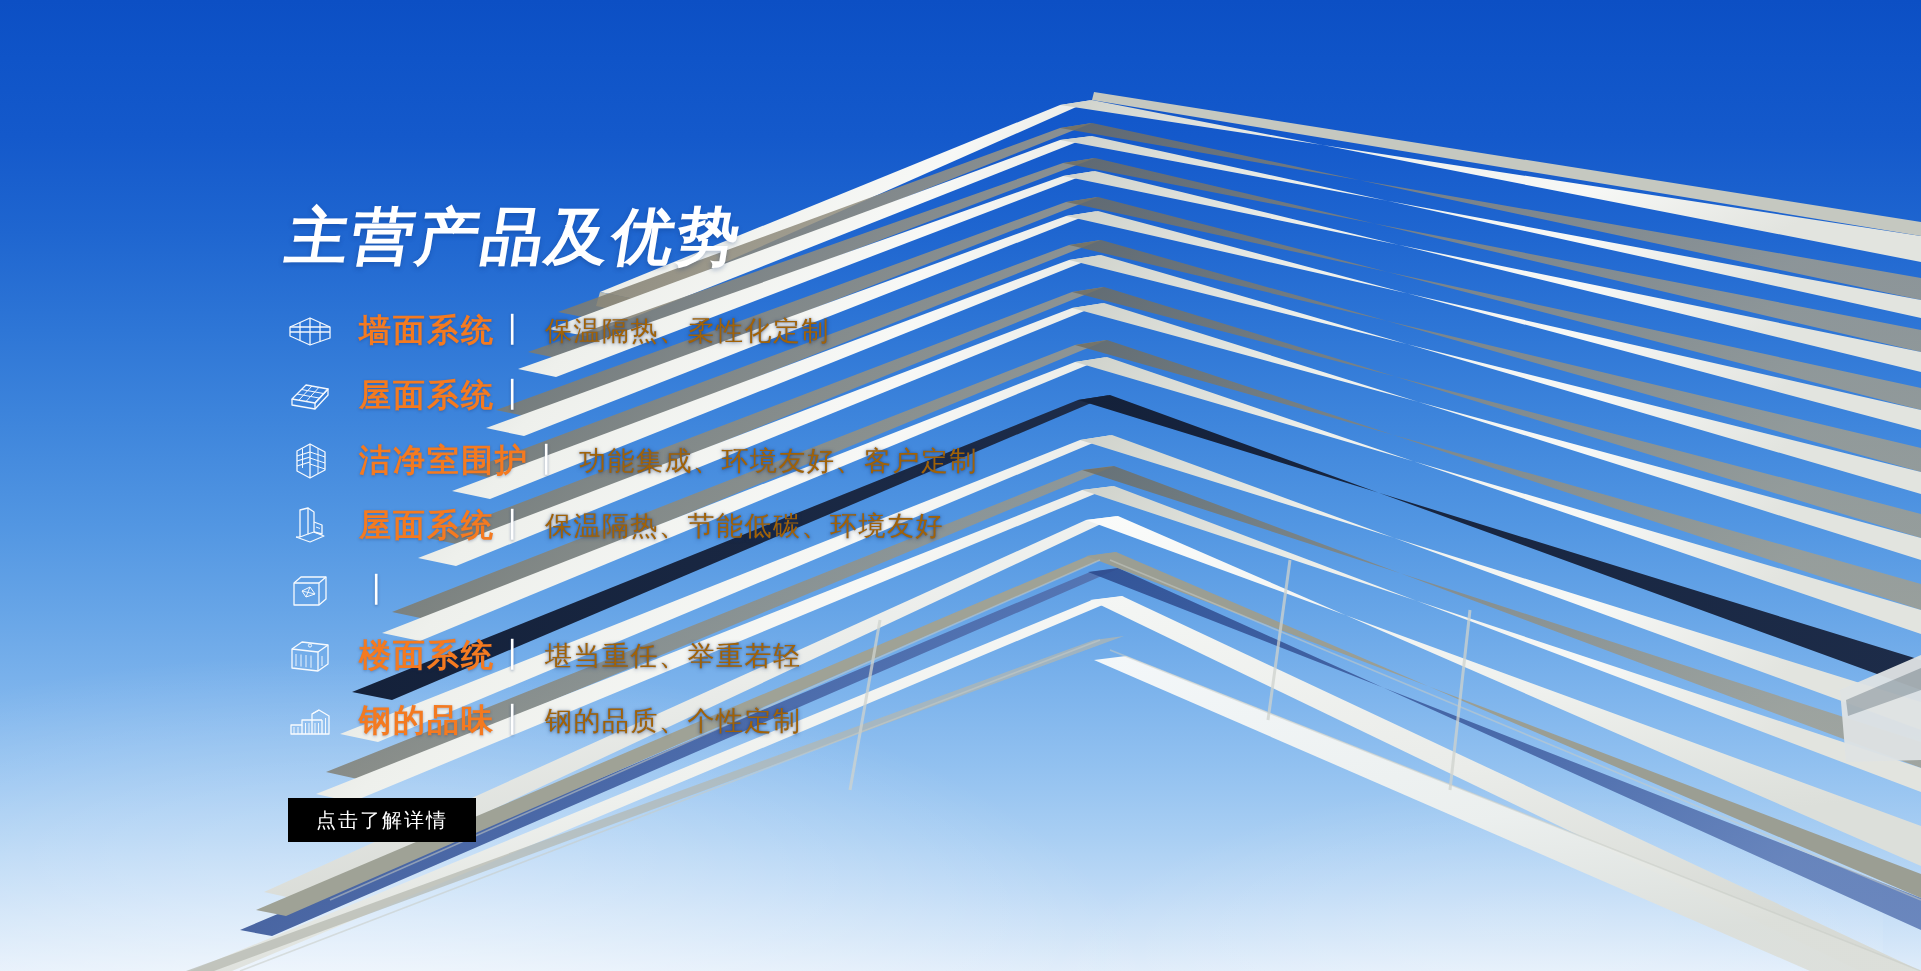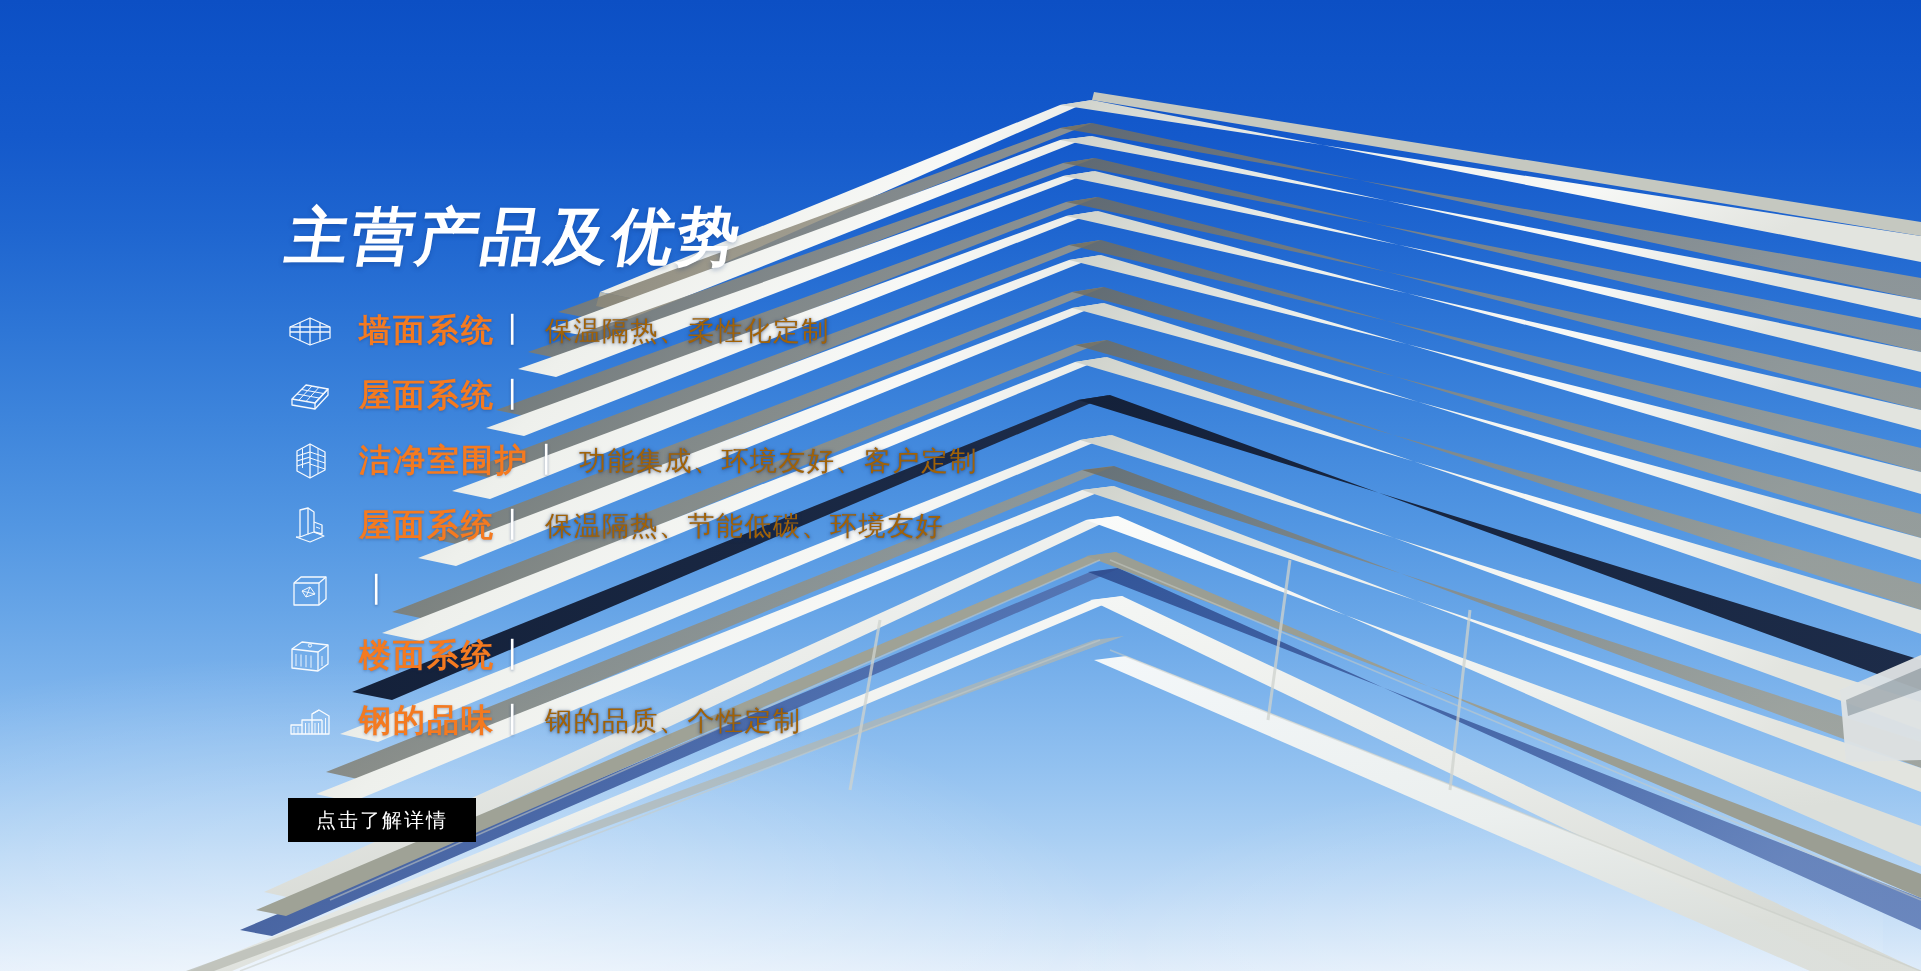--- a/index.html
+++ b/index.html
@@ -392,20 +392,21 @@
             <path d="M4 12 L14 5 L40 8 L40 27 L30 34 L4 31 Z"></path>
             <path d="M4 12 L30 15 L30 34"></path>
             <path d="M30 15 L40 8"></path>
             <path d="M8 17 L8 29 M13 17.5 L13 29.6 M18 18 L18 30.2 M23 18.6 L23 30.8" stroke-width="0.9"></path>
             <circle cx="22" cy="8.5" r="1.6" stroke-width="1"></circle>
             <path d="M34 19 L34 29" stroke-width="0.9"></path>
           </svg>
         </span>
         <span class="row-title">楼面系统</span>
         <span class="row-sep">▏</span>
+        <span class="row-desc">堪当重任、举重若轻</span>
       </div>
 
       <div class="row">
         <span class="row-icon">
           <svg width="44" height="34" viewBox="0 0 44 34" fill="none" stroke="#ffffff" stroke-width="1.3" stroke-linejoin="round">
             <path d="M3 21 L3 30 L41 30 L41 12 L31 6 L24 10 L24 16 L14 16 L14 21 Z"></path>
             <path d="M24 10 L31 6 M24 16 L34 16 M34 16 L34 30 M24 16 L24 30 M14 21 L14 30"></path>
             <path d="M6 23 L6 30 M10 23 L10 30 M17.5 19 L17.5 30 M21 19 L21 30" stroke-width="0.9"></path>
             <path d="M27 19 L27 30 M30.5 19 L30.5 30 M37.5 14 L37.5 30" stroke-width="0.9"></path>
           </svg>

